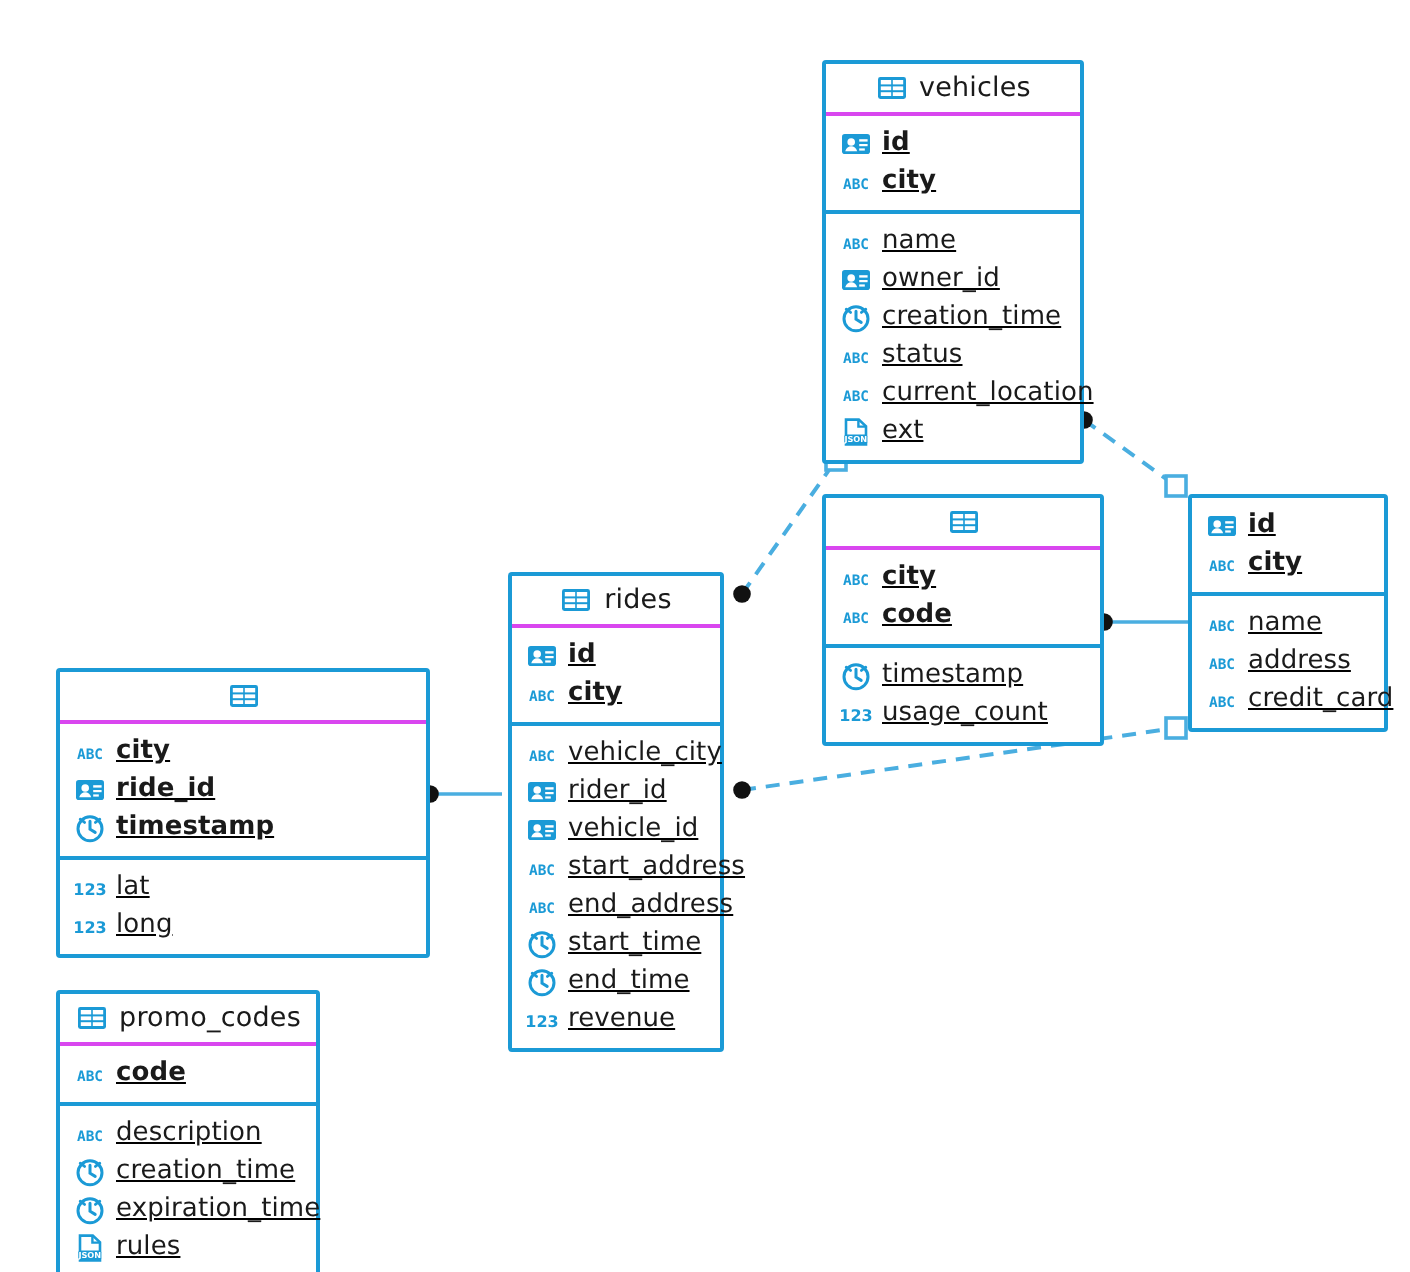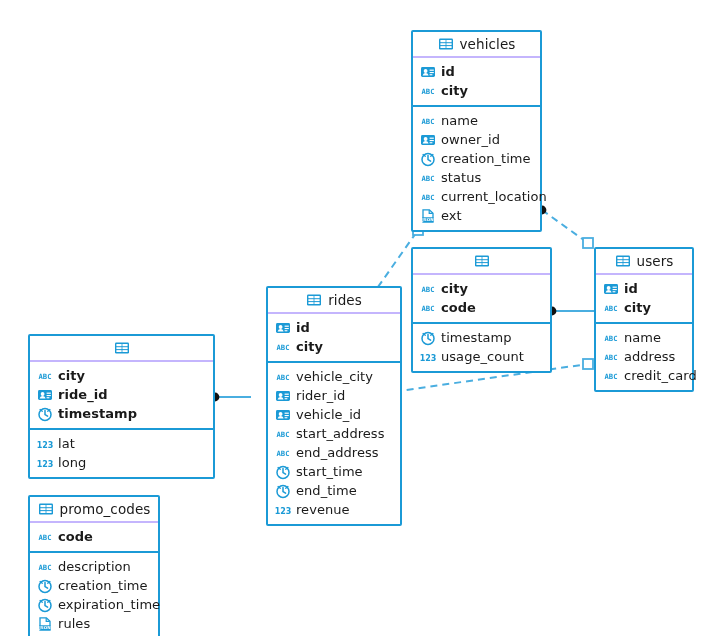--- a/index.html
+++ b/index.html
@@ -36,32 +36,33 @@
     border-radius: 2px;
     z-index: 2;
   }
   .tbl-title {
     box-sizing: border-box;
     height: 26px;
     display: flex;
     align-items: center;
     justify-content: center;
     gap: 6px;
-    border-bottom: 2px solid #c4b5fd;
+    border-bottom: 2px solid #d946ef;
     background: #ffffff;
     padding: 0 6px;
   }
   .tbl-title .tbl-name {
     font-size: 13.5px;
     color: #1a1a1a;
     white-space: nowrap;
     letter-spacing: 0.1px;
   }
   .col-group {
     padding: 4px 0 5px 0;
+    text-decoration: underline;
   }
   .col-group.keys {
     border-bottom: 2px solid #1b9ad6;
   }
   .col-row {
     display: flex;
     align-items: center;
     gap: 5px;
     height: 19px;
     padding: 0 6px 0 7px;
@@ -220,32 +221,20 @@
           </div>
           <div class="col-row">
             <svg class="ico" viewBox="0 0 16 16">
               <text x="8" y="11.6" text-anchor="middle" font-family="DejaVu Sans, sans-serif" font-size="8" font-weight="bold" fill="#1b9ad6">123</text>
             </svg>
             <span class="col-name">usage_count</span>
           </div>
         </div>
       </div>
       <div class="table-node" style="left: 594px; top: 247px; width: 100px;">
-        <div class="tbl-title">
-          <svg class="ico" viewBox="0 0 16 16">
-            <rect x="1" y="2.5" width="14" height="11" rx="1.2" fill="#1b9ad6"></rect>
-            <rect x="2.4" y="4" width="5.2" height="2.2" fill="#ffffff"></rect>
-            <rect x="8.4" y="4" width="5.2" height="2.2" fill="#ffffff"></rect>
-            <rect x="2.4" y="7.2" width="5.2" height="1.9" fill="#ffffff"></rect>
-            <rect x="8.4" y="7.2" width="5.2" height="1.9" fill="#ffffff"></rect>
-            <rect x="2.4" y="10.1" width="5.2" height="1.9" fill="#ffffff"></rect>
-            <rect x="8.4" y="10.1" width="5.2" height="1.9" fill="#ffffff"></rect>
-          </svg>
-          <span class="tbl-name">users</span>
-        </div>
         <div class="col-group keys">
           <div class="col-row pk">
             <svg class="ico" viewBox="0 0 16 16">
               <rect x="1" y="3" width="14" height="10" rx="1.4" fill="#1b9ad6"></rect>
               <circle cx="5.6" cy="7" r="1.9" fill="#ffffff"></circle>
               <path d="M2.6 11.6c0.5-1.7 1.7-2.5 3-2.5s2.5 0.8 3 2.5z" fill="#ffffff"></path>
               <rect x="9.6" y="5.6" width="4.2" height="1.2" fill="#ffffff"></rect>
               <rect x="9.6" y="8" width="4.2" height="1.1" fill="#ffffff"></rect>
               <rect x="9.6" y="10.2" width="2.8" height="1.1" fill="#ffffff"></rect>
             </svg>
@@ -272,21 +261,21 @@
             <span class="col-name">address</span>
           </div>
           <div class="col-row">
             <svg class="ico" viewBox="0 0 16 16">
               <text x="8" y="11.3" text-anchor="middle" font-family="DejaVu Sans Mono, monospace" font-size="7.2" font-weight="bold" fill="#1b9ad6">ABC</text>
             </svg>
             <span class="col-name">credit_card</span>
           </div>
         </div>
       </div>
-      <div class="table-node" style="left: 266px; top: 286px; width: 136px;">
+      <div class="table-node" style="left: 254px; top: 286px; width: 108px;">
         <div class="tbl-title">
           <svg class="ico" viewBox="0 0 16 16">
             <rect x="1" y="2.5" width="14" height="11" rx="1.2" fill="#1b9ad6"></rect>
             <rect x="2.4" y="4" width="5.2" height="2.2" fill="#ffffff"></rect>
             <rect x="8.4" y="4" width="5.2" height="2.2" fill="#ffffff"></rect>
             <rect x="2.4" y="7.2" width="5.2" height="1.9" fill="#ffffff"></rect>
             <rect x="8.4" y="7.2" width="5.2" height="1.9" fill="#ffffff"></rect>
             <rect x="2.4" y="10.1" width="5.2" height="1.9" fill="#ffffff"></rect>
             <rect x="8.4" y="10.1" width="5.2" height="1.9" fill="#ffffff"></rect>
           </svg>

